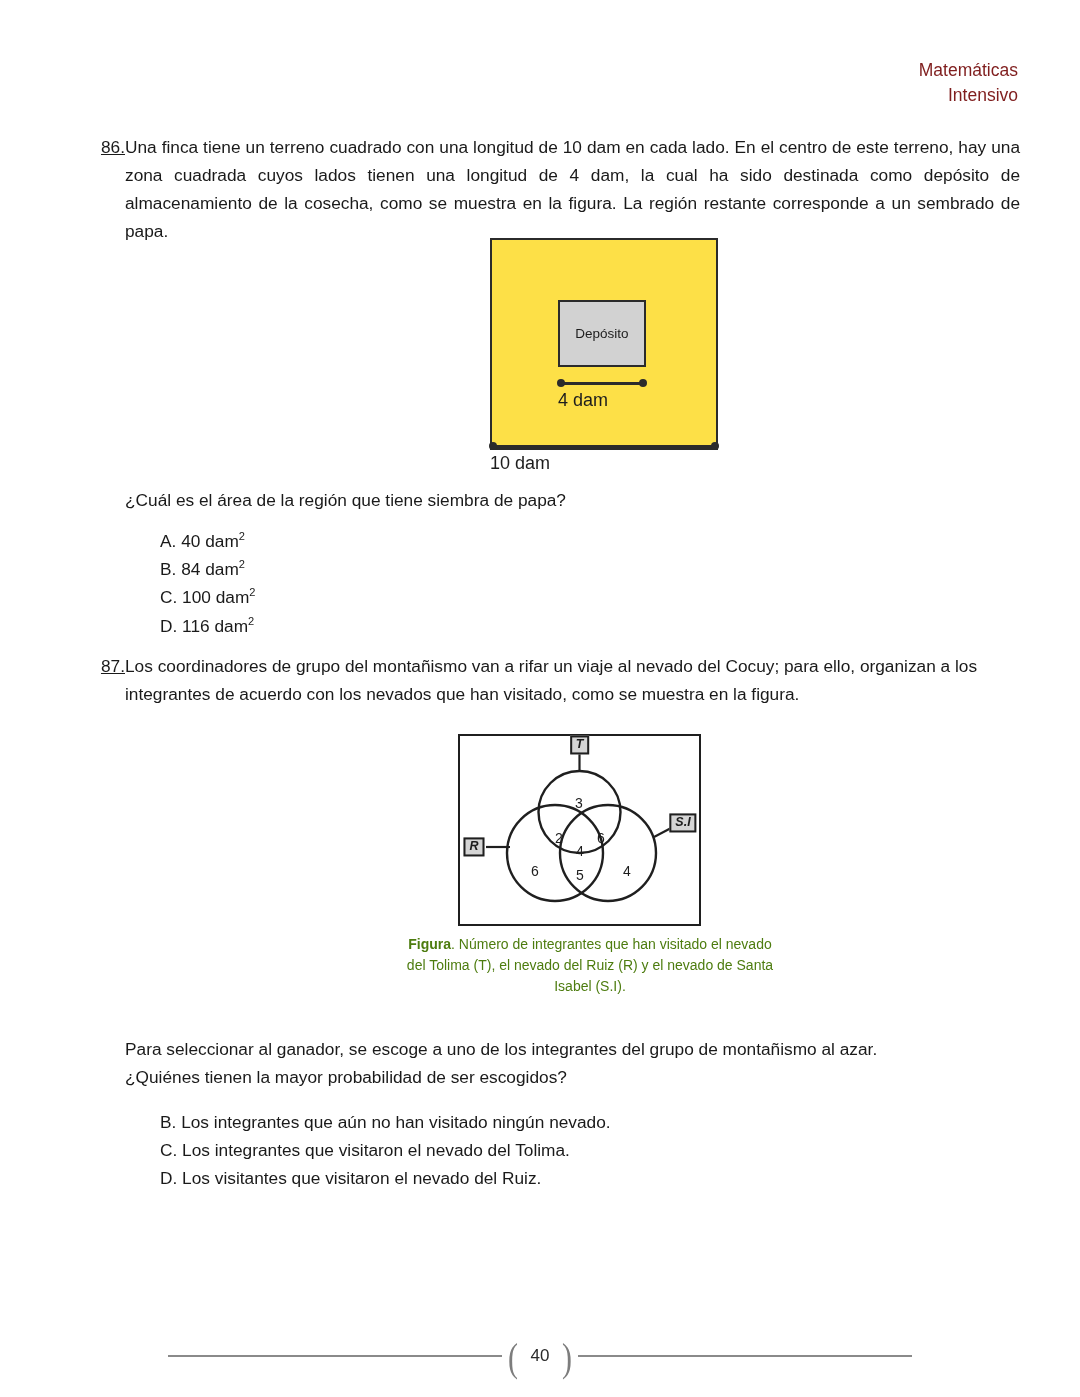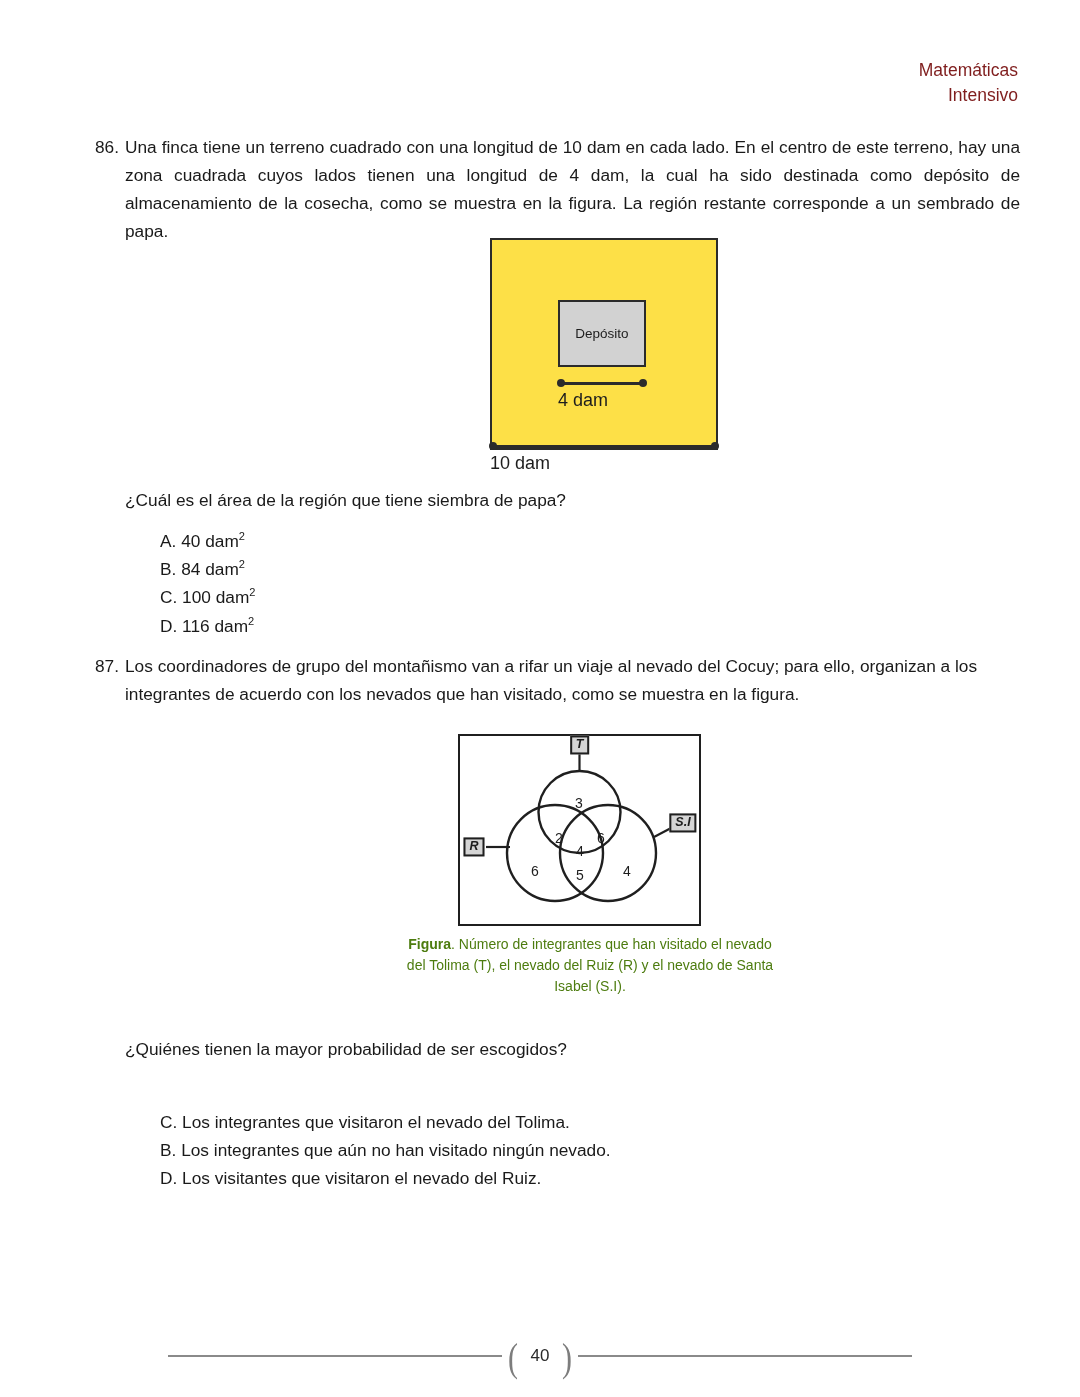--- a/index.html
+++ b/index.html
@@ -36,21 +36,22 @@
   #q87 { top: 652px; }
 
   .q-body {
     display: flex;
     align-items: flex-start;
   }
   .q-num {
     flex: 0 0 30px;
     font-size: 17.3px;
     line-height: 1.62;
-    text-align: left;
+    text-align: right;
+    text-decoration: underline;
   }
   .q-text {
     flex: 1 1 auto;
     font-size: 17.3px;
     line-height: 1.62;
     text-align: justify;
     text-justify: inter-word;
   }
   .q-text.nojust { text-align: left; }
 
@@ -329,31 +330,32 @@
   <div class="venn-tag" style="left:121.5px; top:11px;">T</div>
   <div class="venn-tag" style="left:16px; top:113px;">R</div>
   <div class="venn-tag" style="left:225px; top:89px;">S.I</div>
 </div>
 
 <div class="fig-caption">
   <b>Figura</b><span>. Número de integrantes que han visitado el nevado del Tolima (T), el nevado del Ruiz (R) y el nevado de Santa Isabel (S.I).</span>
 </div>
 
 <div class="sub-prompt" id="q87-prompt">
+  <div>Para seleccionar al ganador, se escoge a uno de los integrantes del grupo de montañismo al azar.</div>
   <div>¿Quiénes tienen la mayor probabilidad de ser escogidos?</div>
 </div>
 
 <div class="options" id="q87-options">
+  <div class="option">
+    <span>B.</span>
+    <span>Los integrantes que aún no han visitado ningún nevado.</span>
+  </div>
   <div class="option">
     <span>C.</span>
     <span>Los integrantes que visitaron el nevado del Tolima.</span>
-  </div>
-  <div class="option">
-    <span>B.</span>
-    <span>Los integrantes que aún no han visitado ningún nevado.</span>
   </div>
   <div class="option">
     <span>D.</span>
     <span>Los visitantes que visitaron el nevado del Ruiz.</span>
   </div>
 </div>
 
 <div class="footer">
   <div class="footer-rule left"></div>
   <div class="footer-page">

